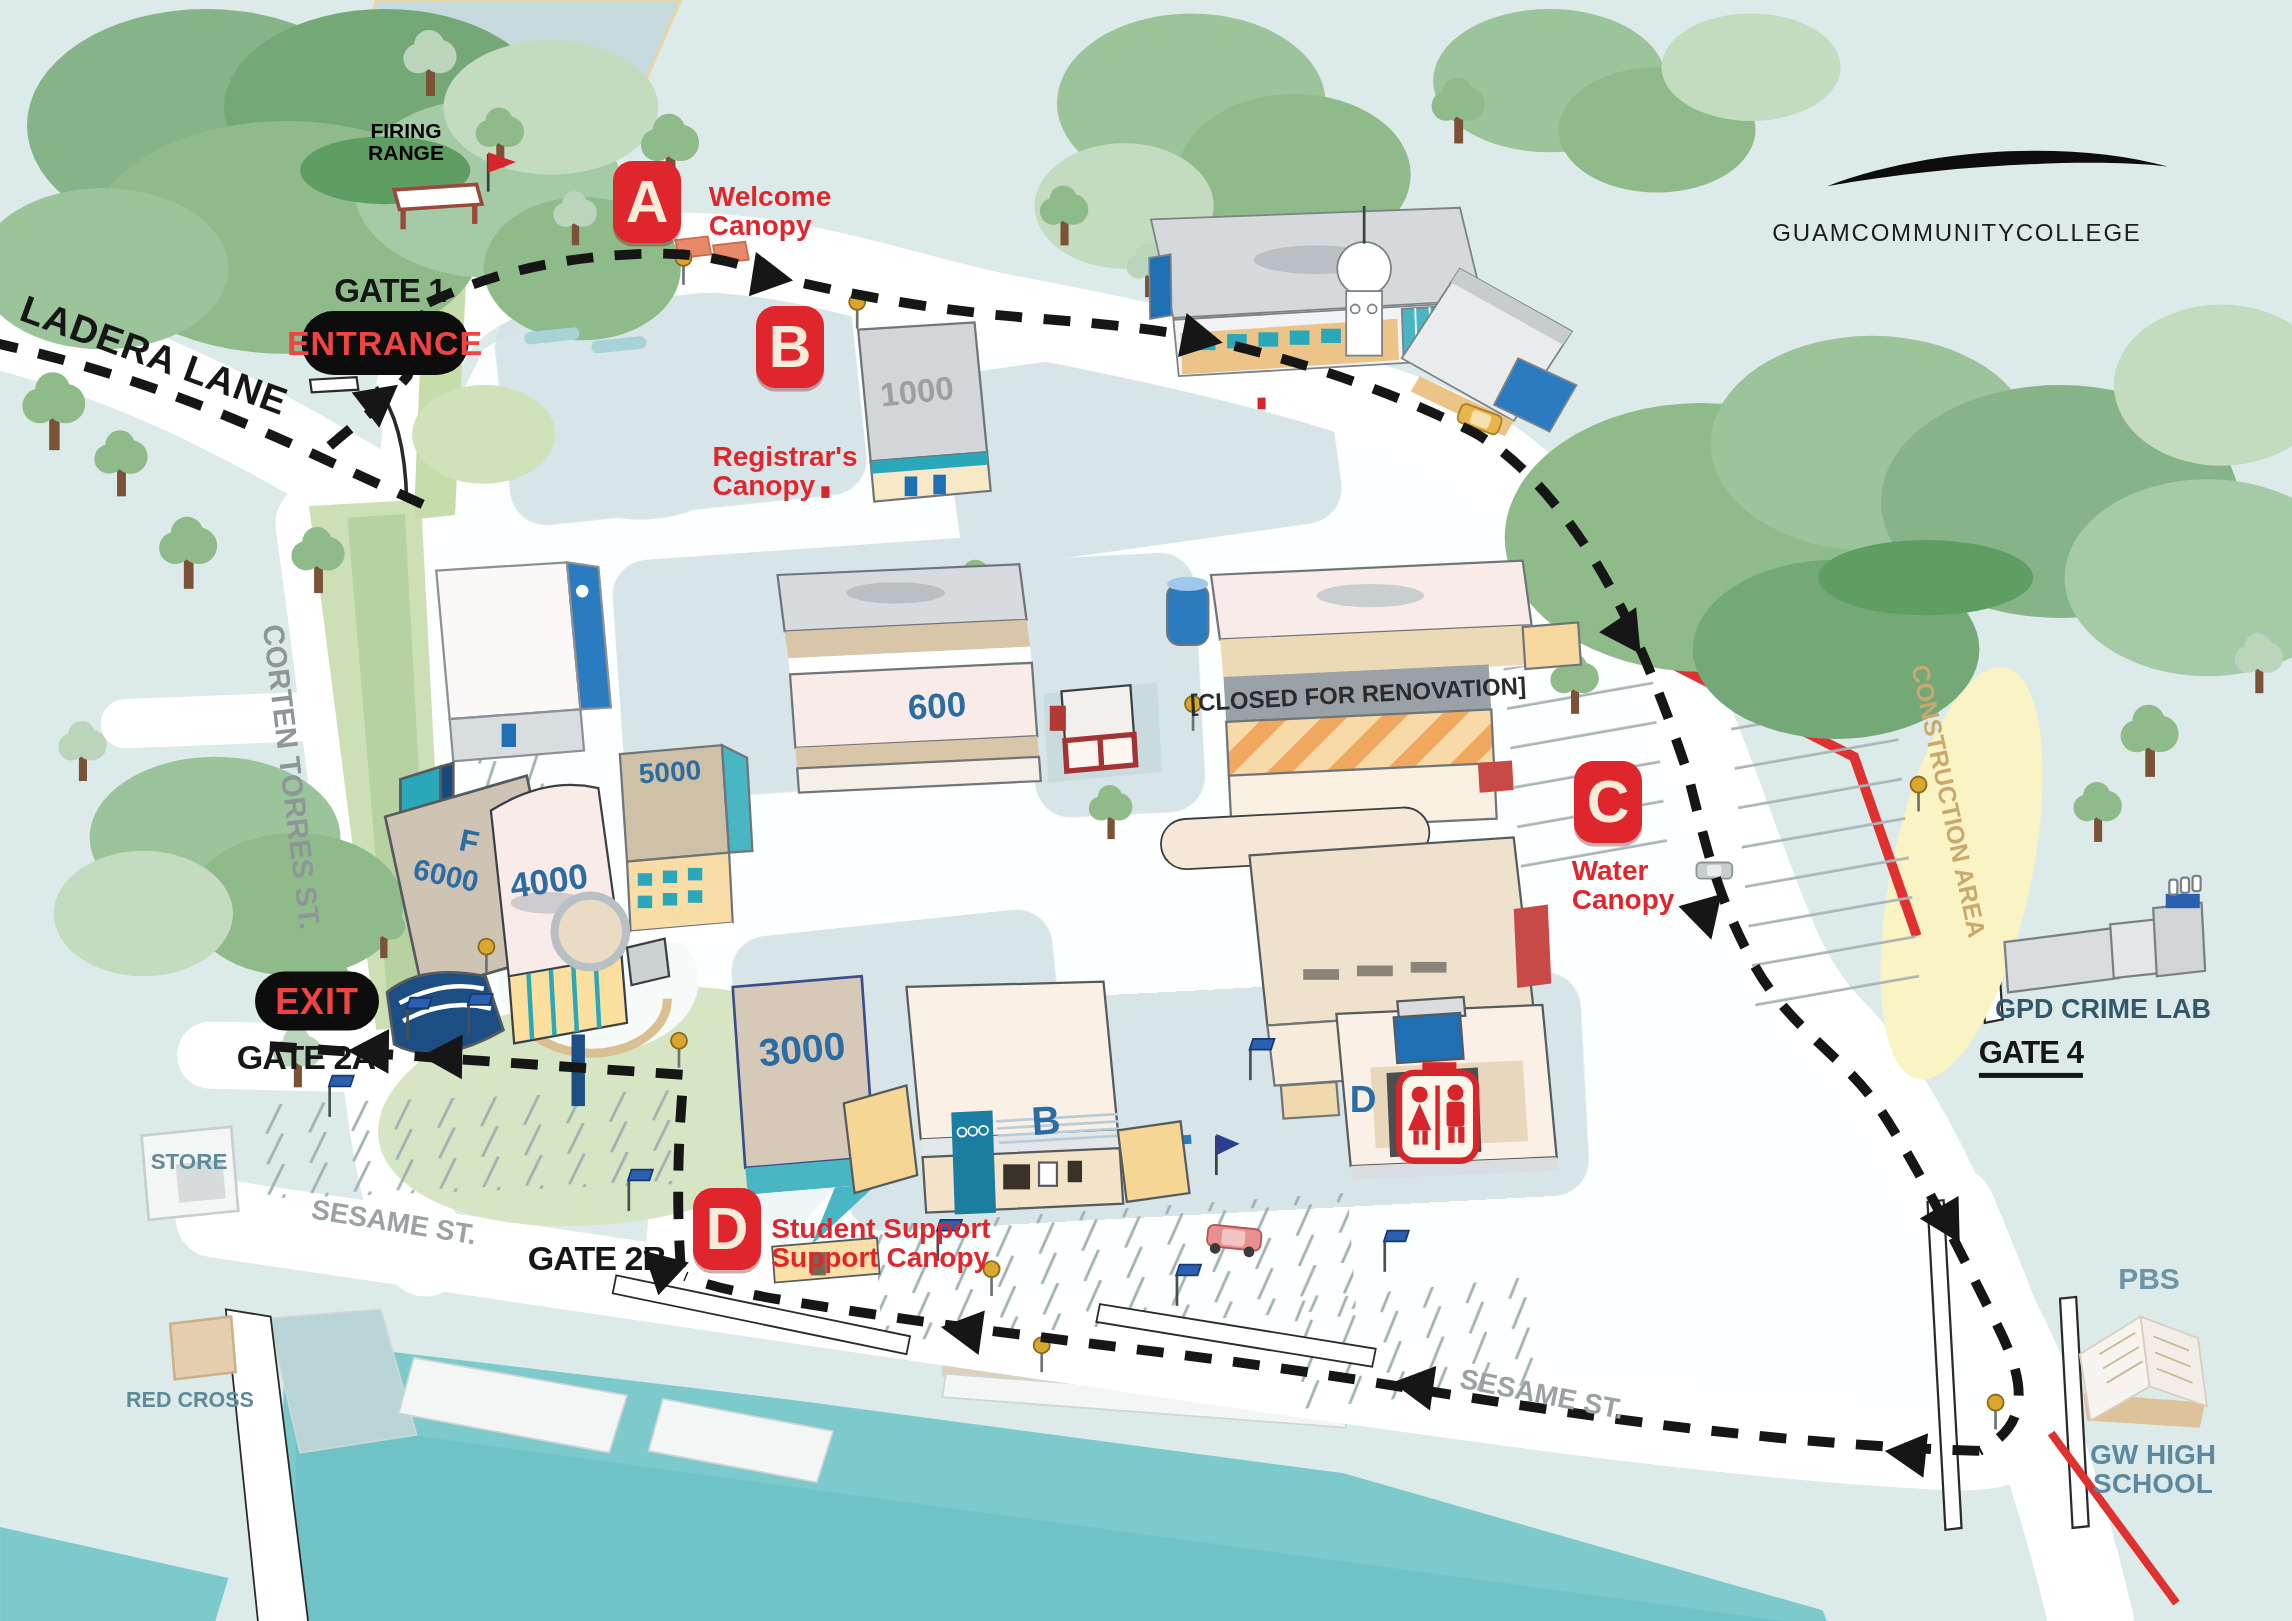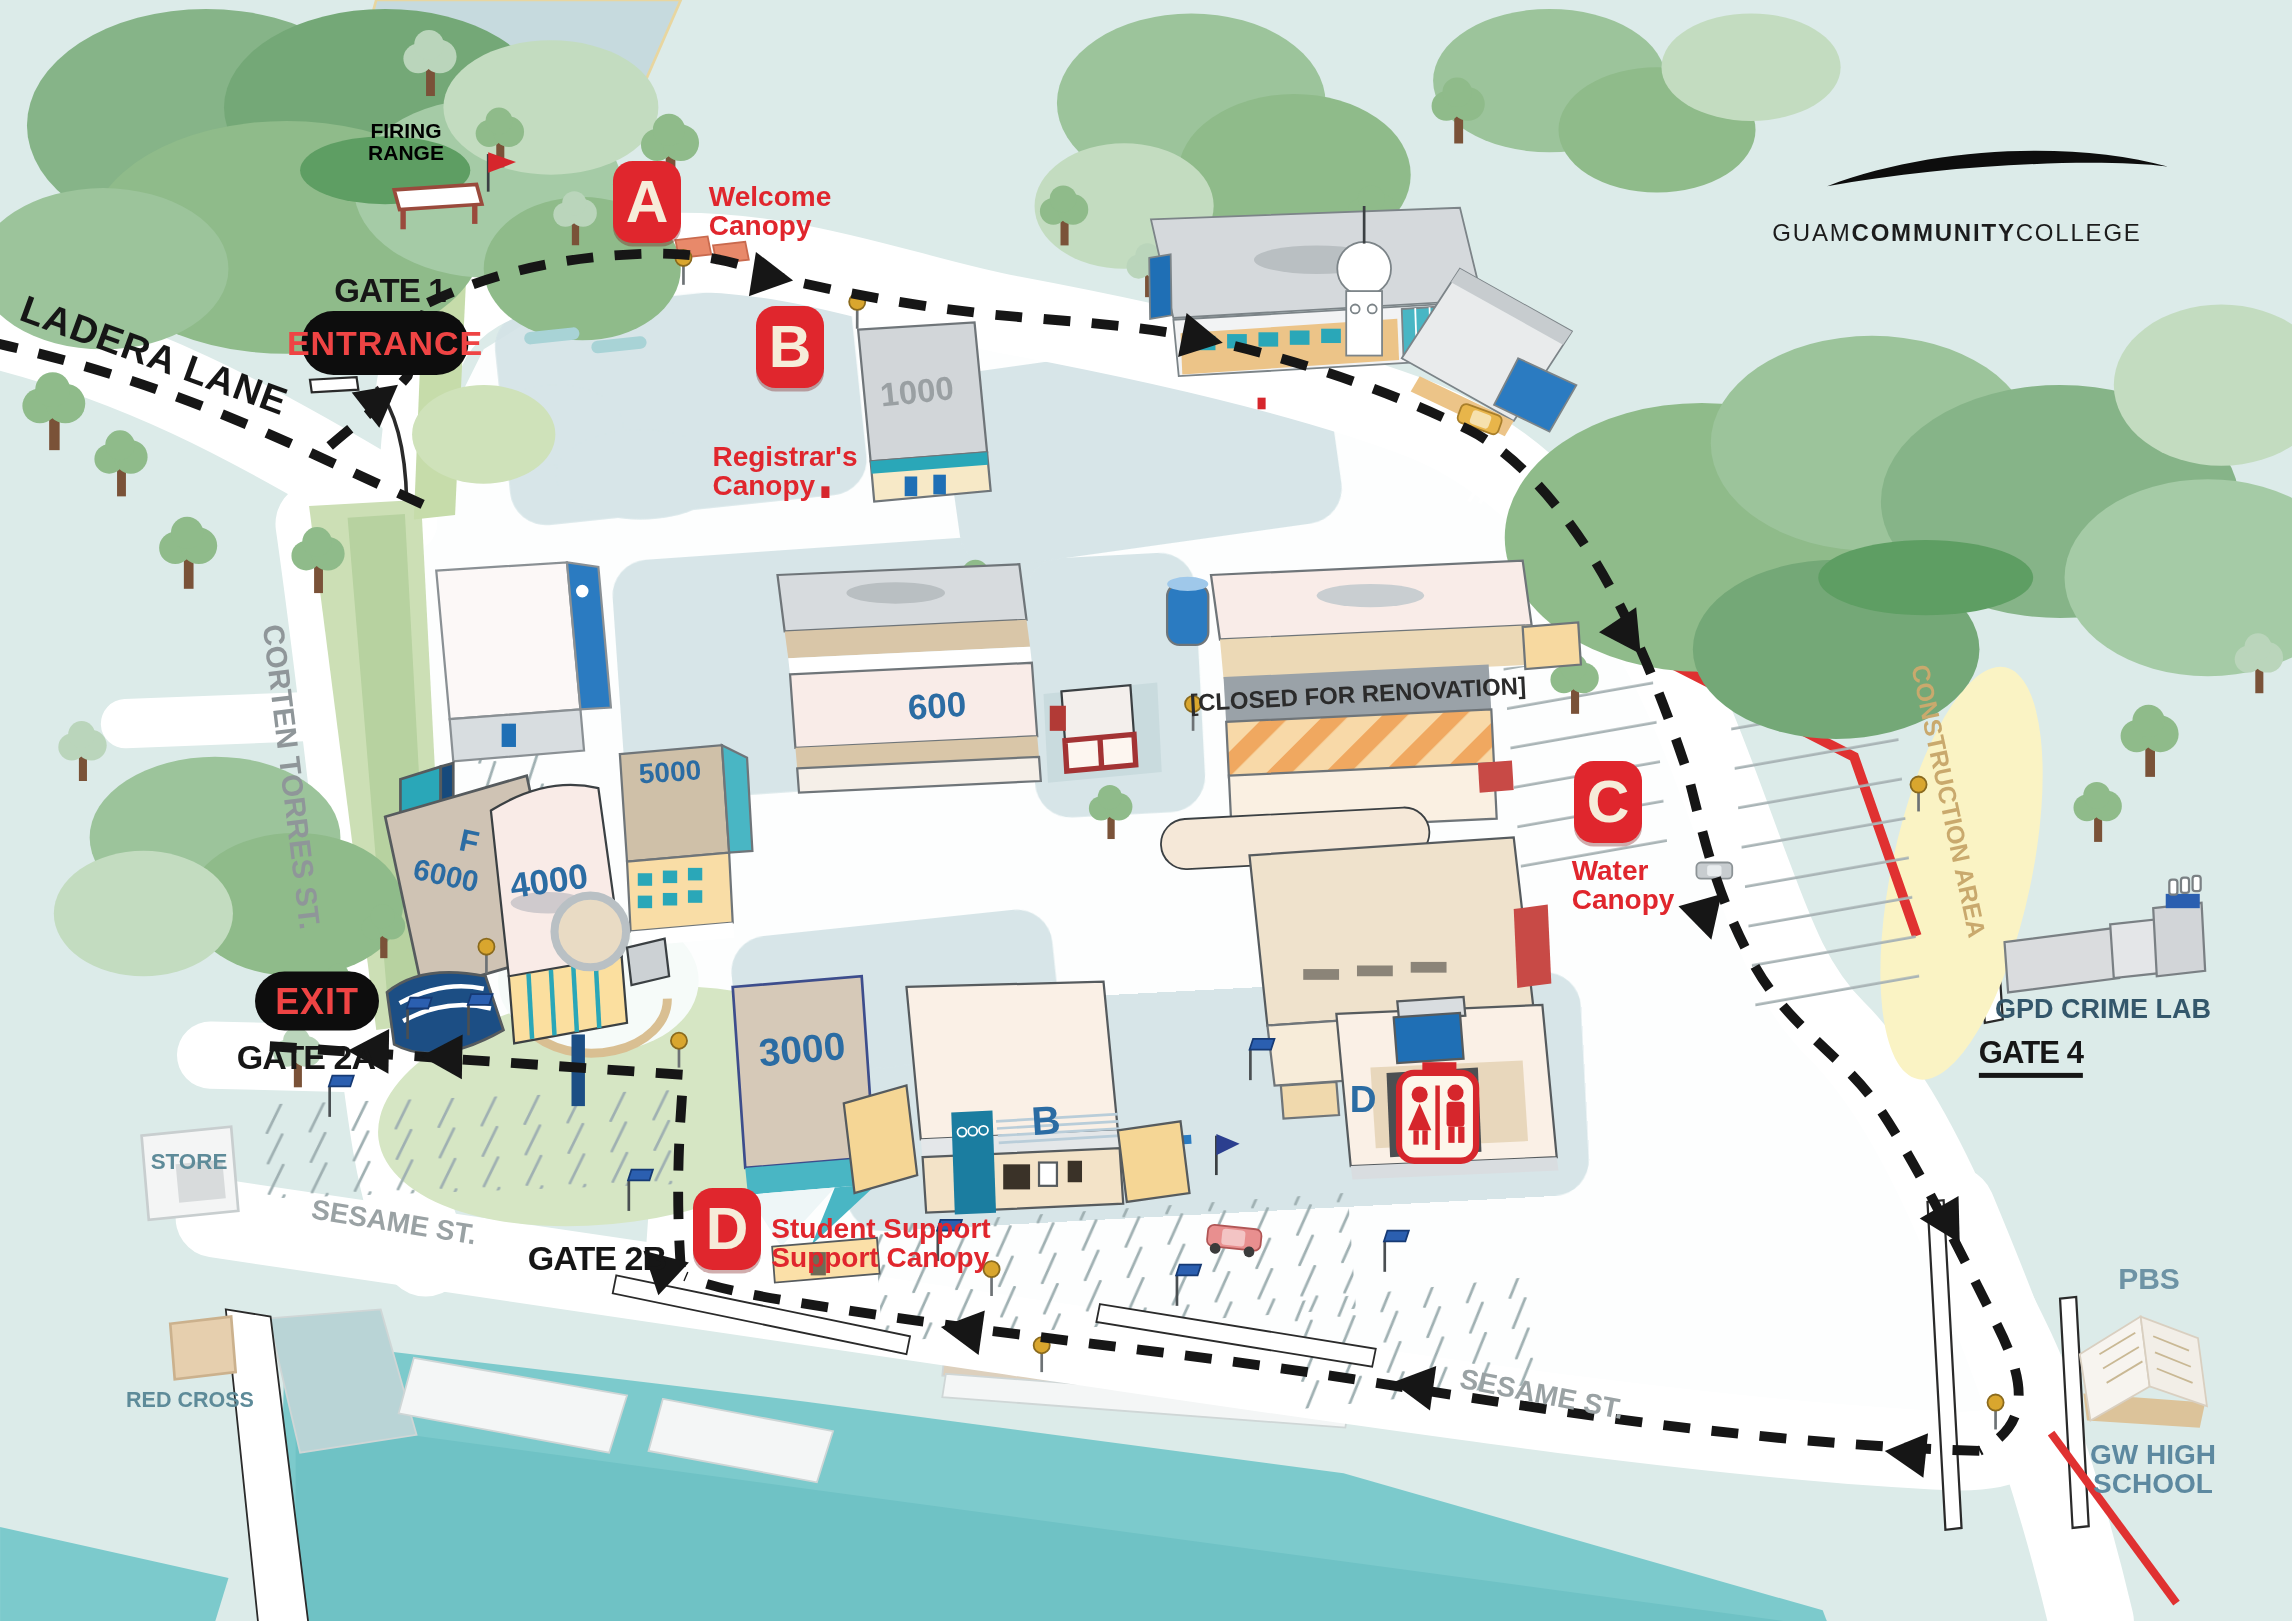--- a/index.html
+++ b/index.html
@@ -23,21 +23,21 @@
   .pill{position:absolute;background:#0d0d0d;color:#ef4444;border-radius:36px;
         display:flex;align-items:center;justify-content:center;font-weight:bold;
         transform:translate(-50%,-50%);letter-spacing:0.9px;}
   .canopy-lbl{line-height:1.05;font-size:28px;}
   .canopy-lbl span{display:block;}
   .u4{border-bottom:5.4px solid #161616;padding-bottom:2.7px;}
   .logo{position:absolute;left:1957px;top:231px;transform:translate(-50%,-50%);
         text-align:center;color:#0d0d0d;}
   .logo .big{font-size:115px;font-weight:bold;letter-spacing:3.6px;line-height:.9;}
   .logo .sub{font-size:24px;font-weight:normal;letter-spacing:1.8px;margin-top:5.4px;color:#1c1c1c;}
-  .logo .sub b{font-weight:bold;}
+  .logo .sub b{font-weight:normal;}
 </style>
 </head>
 <body>
 
 <div id="stage">
 
 <svg id="map-svg" width="2293" height="1622" viewBox="0 0 2560 1811">
   <defs>
     <pattern id="rows" width="24" height="44" patternUnits="userSpaceOnUse" patternTransform="rotate(-5)">
       <line x1="0" y1="4" x2="24" y2="4" stroke="#a9b4b6" stroke-width="3"></line>

